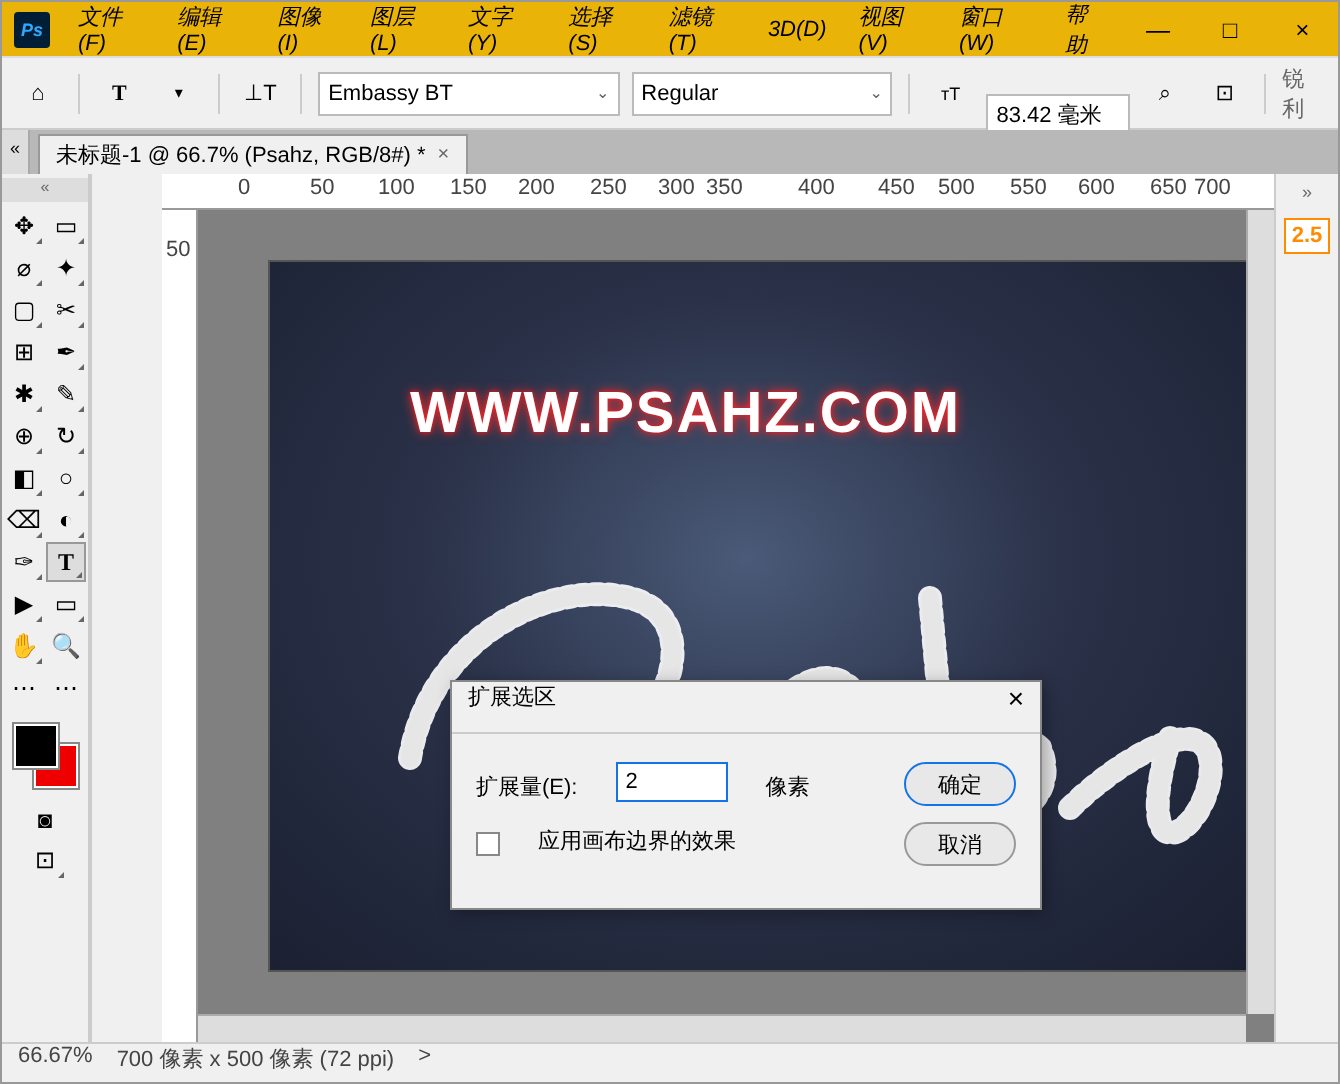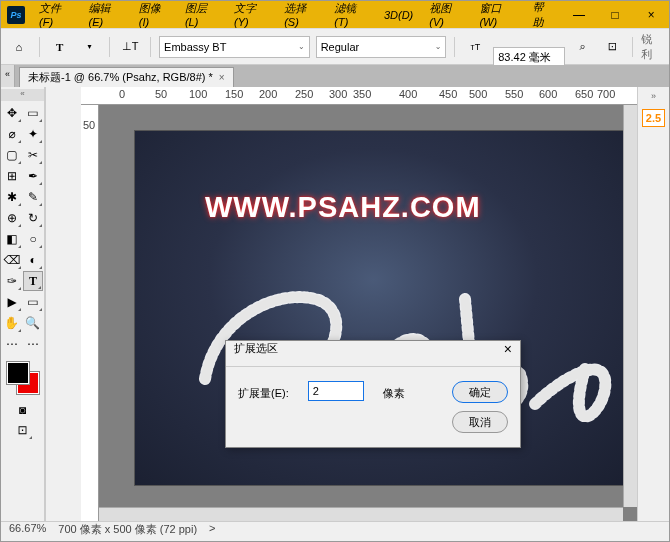--- a/index.html
+++ b/index.html
@@ -212,19 +212,23 @@
     <span>扩展选区</span>
     <span style="font-size:14px">×</span>
   </div>
   <div class="dlg-body">
     <div class="dlg-left">
       <div class="dlg-row">
         <span>扩展量(E):</span>
         <input class="num-input" value="2" style="">
         <span>像素</span>
       </div>
+      <div class="dlg-row">
+        <div class="chk"></div>
+        <span>应用画布边界的效果</span>
+      </div>
     </div>
     <div class="dlg-btns">
       <div class="dlg-btn primary">确定</div>
       <div class="dlg-btn">取消</div>
     </div>
   </div>
 </div>
 
 </body></html>

